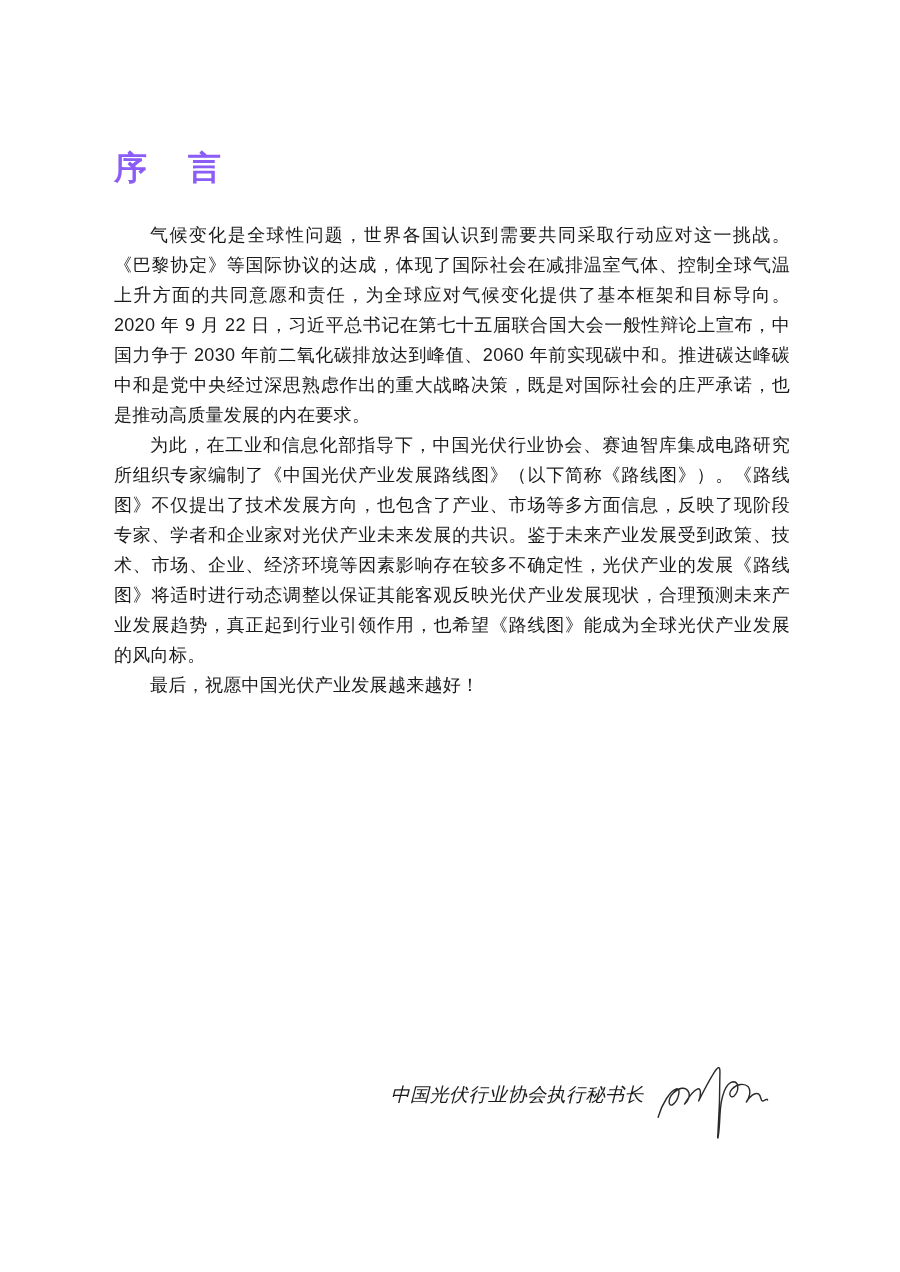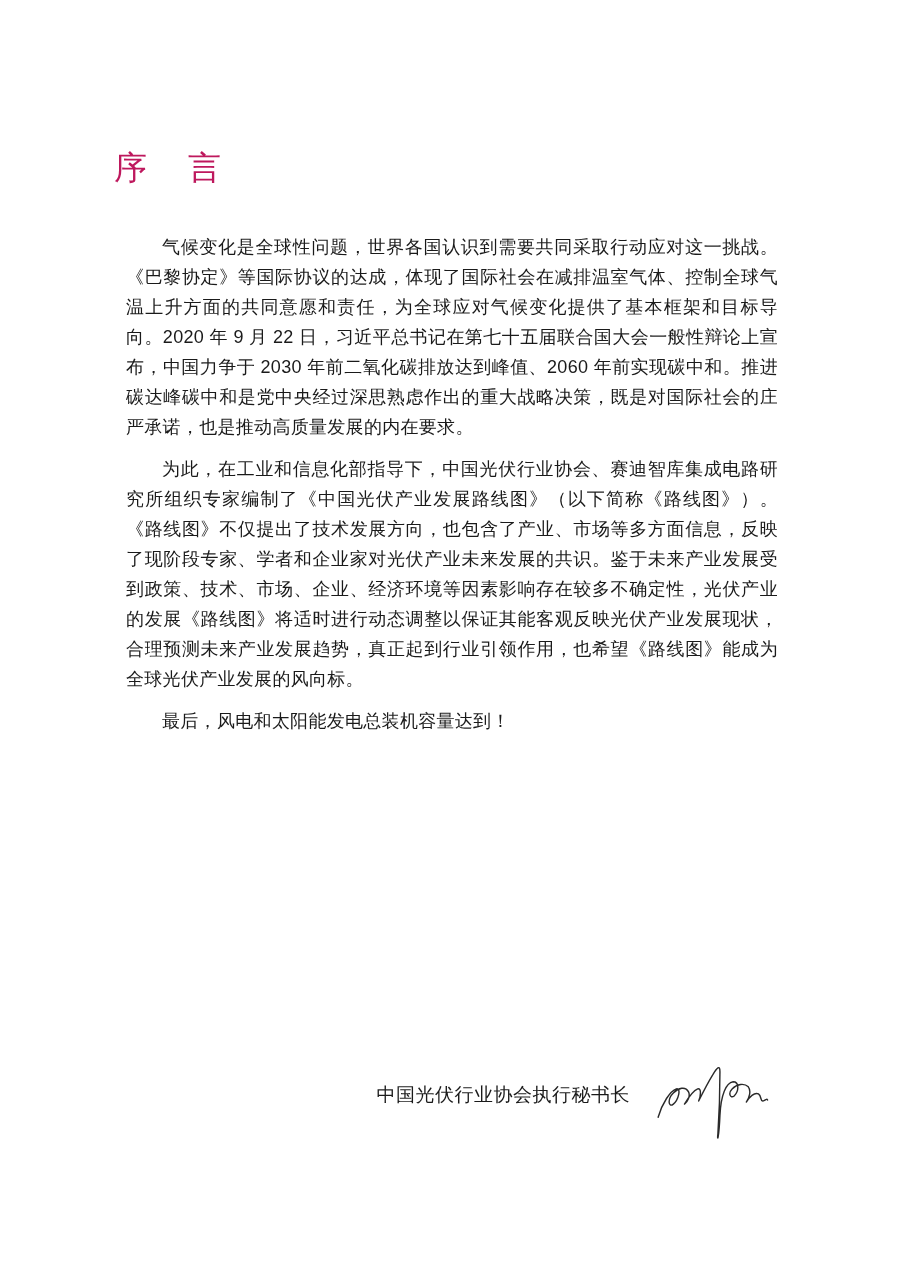--- a/index.html
+++ b/index.html
@@ -14,49 +14,50 @@
     background: #ffffff;
     font-family: "Liberation Sans", sans-serif;
     color: #1a1a1a;
     overflow: hidden;
   }
   .doc-title {
     position: absolute;
     top: 124px;
     left: 114px;
     font-size: 33px;
-    font-weight: normal;
+    font-weight: bold;
     letter-spacing: 4px;
-    color: #be185d;
+    color: #8b5cf6;
   }
   .doc-body {
     position: absolute;
     top: 220px;
     left: 114px;
     width: 676px;
     font-size: 18px;
     line-height: 30px;
     text-align: justify;
     text-justify: inter-ideograph;
     letter-spacing: 0.3px;
   }
   .doc-body p {
-    margin: 12px;
+    margin: 0;
     padding: 0;
     text-indent: 2em;
   }
   .signature-row {
     position: absolute;
     top: 1052px;
     left: 114px;
     width: 686px;
     display: flex;
     justify-content: flex-end;
     align-items: center;
-    gap: 18px;
+    gap: 4px;
+    font-style: italic;
   }
   .signature-label {
     font-size: 19px;
     letter-spacing: 0.5px;
     padding-bottom: 6px;
   }
   .signature-svg {
     width: 152px;
     height: 92px;
     flex: 0 0 auto;
@@ -65,21 +66,21 @@
 </head>
 <body>
 
 <div class="page">
 
   <h1 class="doc-title">序　言</h1>
 
   <div class="doc-body">
     <p>气候变化是全球性问题，世界各国认识到需要共同采取行动应对这一挑战。《巴黎协定》等国际协议的达成，体现了国际社会在减排温室气体、控制全球气温上升方面的共同意愿和责任，为全球应对气候变化提供了基本框架和目标导向。2020 年 9 月 22 日，习近平总书记在第七十五届联合国大会一般性辩论上宣布，中国力争于 2030 年前二氧化碳排放达到峰值、2060 年前实现碳中和。推进碳达峰碳中和是党中央经过深思熟虑作出的重大战略决策，既是对国际社会的庄严承诺，也是推动高质量发展的内在要求。</p>
     <p>为此，在工业和信息化部指导下，中国光伏行业协会、赛迪智库集成电路研究所组织专家编制了《中国光伏产业发展路线图》（以下简称《路线图》）。《路线图》不仅提出了技术发展方向，也包含了产业、市场等多方面信息，反映了现阶段专家、学者和企业家对光伏产业未来发展的共识。鉴于未来产业发展受到政策、技术、市场、企业、经济环境等因素影响存在较多不确定性，光伏产业的发展《路线图》将适时进行动态调整以保证其能客观反映光伏产业发展现状，合理预测未来产业发展趋势，真正起到行业引领作用，也希望《路线图》能成为全球光伏产业发展的风向标。</p>
-    <p>最后，风电和太阳能发电总装机容量达到！</p>
+    <p>最后，祝愿中国光伏产业发展越来越好！</p>
   </div>
 
   <div class="signature-row">
     <span class="signature-label">中国光伏行业协会执行秘书长</span>
     <svg class="signature-svg" viewBox="0 0 150 90" xmlns="http://www.w3.org/2000/svg">
       <path d="M 10,64
                C 14,50 22,38 28,36
                C 33,35 30,47 25,51
                C 20,55 19,46 25,40
                C 30,35 37,33 40,39

